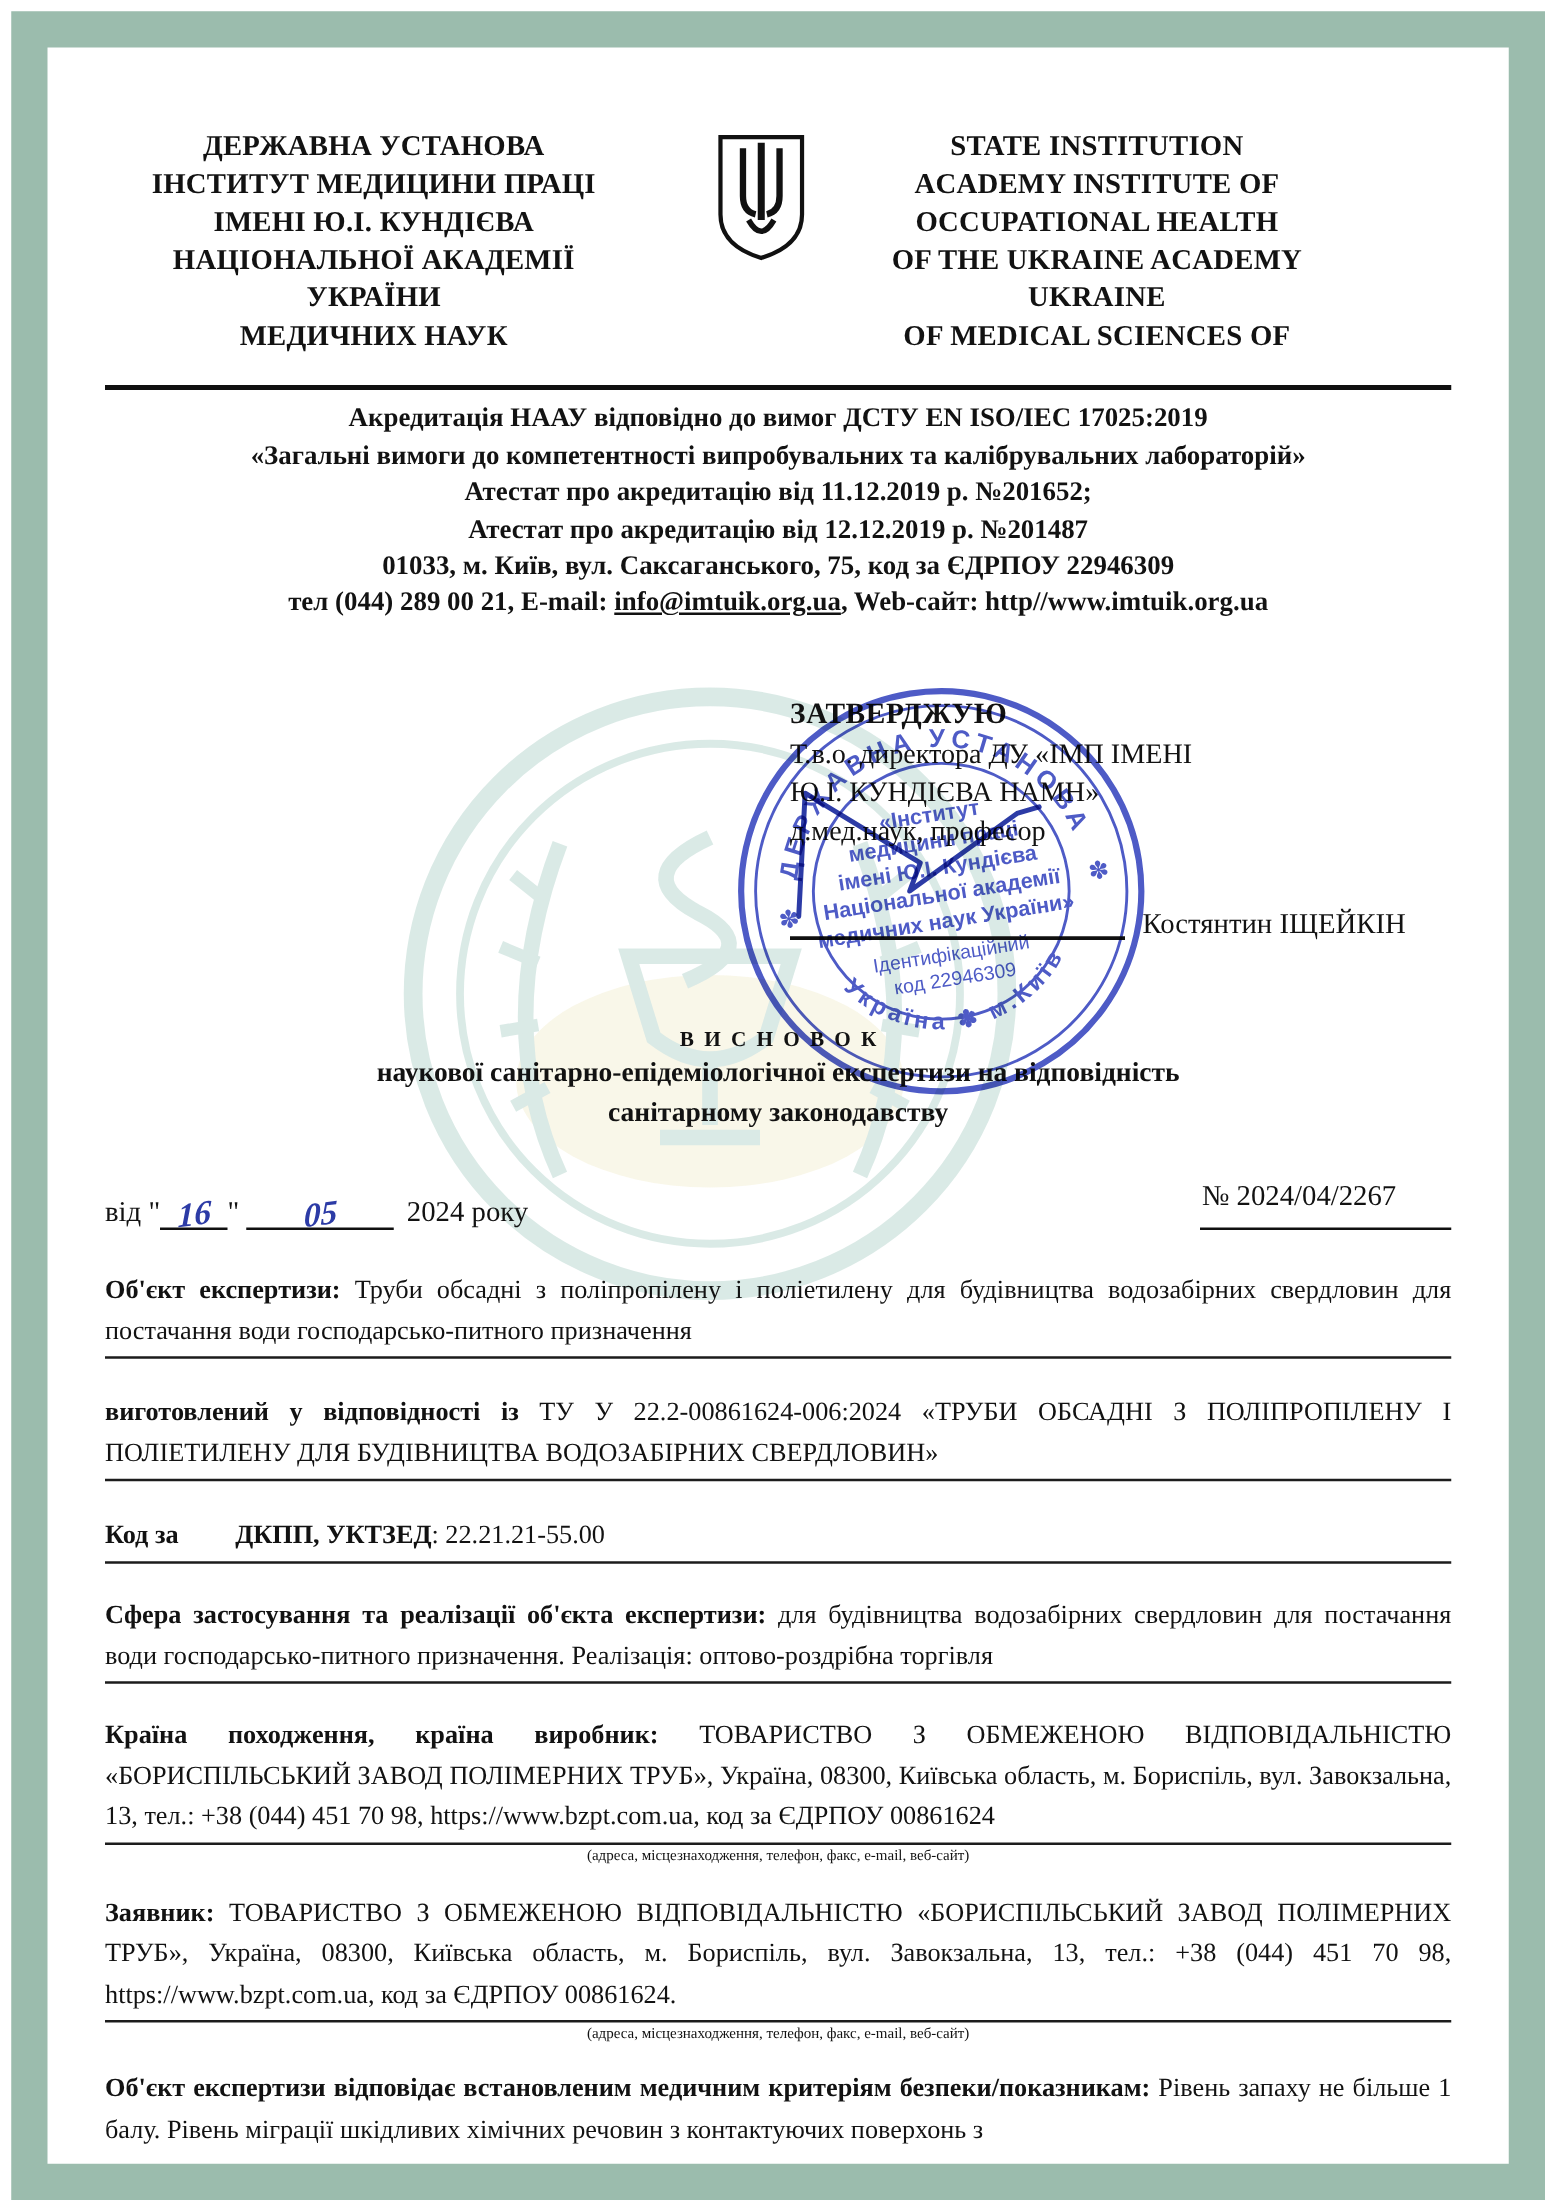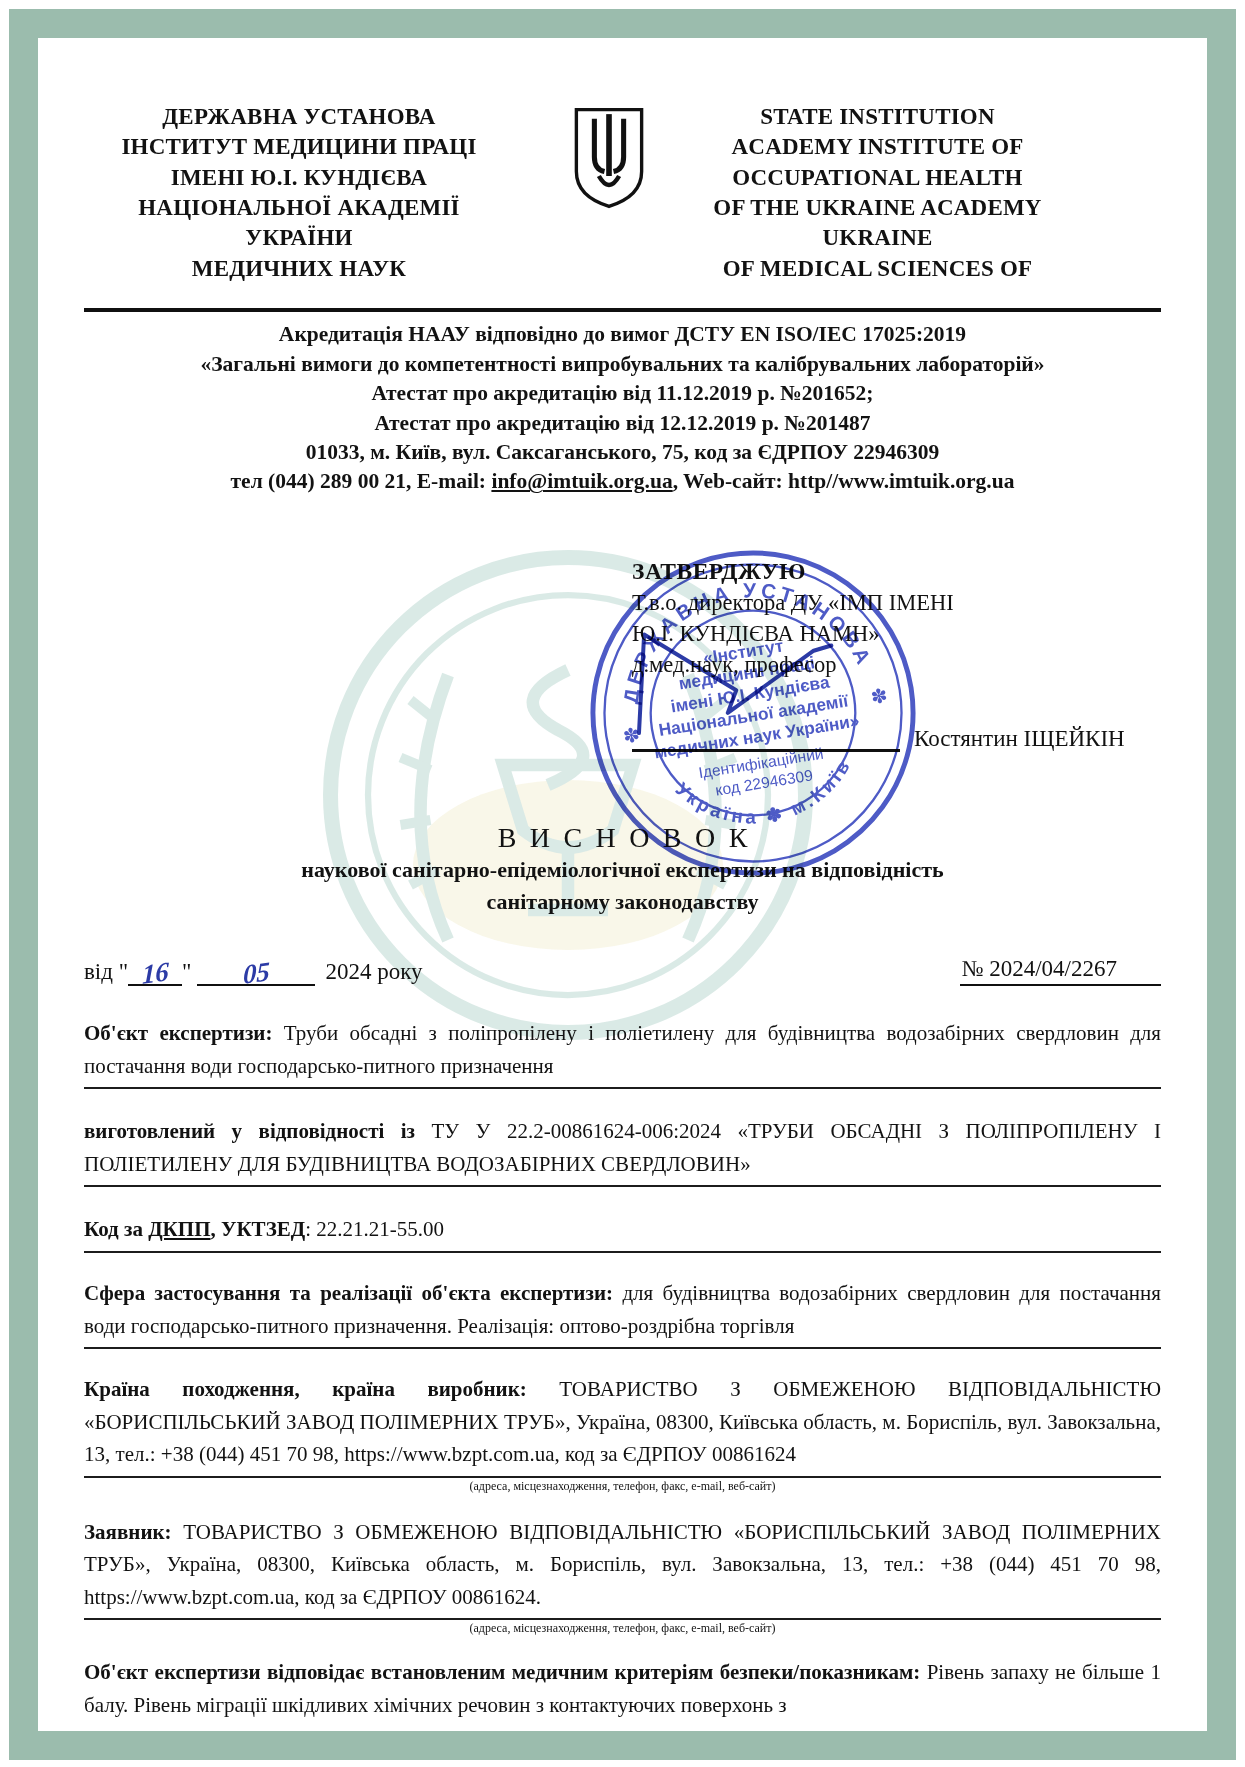--- a/index.html
+++ b/index.html
@@ -32,35 +32,35 @@
   .sign-row{margin-left:548px;margin-top:46px;display:flex;align-items:flex-end;position:relative;z-index:2;}
   .sign-line{width:268px;border-bottom:3px solid #101010;height:20px;}
   .signer{margin-left:14px;font-size:23px;font-family:Liberation Serif, serif;}
 
   .stamp{position:absolute;left:588px;top:548px;width:330px;height:330px;z-index:4;
     transform:rotate(-9deg);opacity:.9;mix-blend-mode:multiply;}
   .squiggle{position:absolute;left:618px;top:606px;width:300px;height:160px;z-index:5;
     transform:rotate(-4deg);mix-blend-mode:multiply;}
 
   .title-block{text-align:center;margin-top:70px;position:relative;z-index:2;}
-  .title-main{font-weight:normal;font-size:28px;letter-spacing:.48em;margin-right:-.48em;}
+  .title-main{font-weight:bold;font-size:17px;letter-spacing:.48em;margin-right:-.48em;}
   .title-sub{font-weight:bold;font-size:22px;line-height:1.45;}
 
   .meta-row{display:flex;justify-content:space-between;align-items:flex-end;margin-top:38px;font-size:23px;position:relative;z-index:2;}
   .blank{display:inline-block;border-bottom:2px solid #101010;text-align:center;line-height:1;vertical-align:baseline;}
   .blank.day{width:54px;}
   .blank.month{width:118px;margin-left:6px;margin-right:10px;}
   .hand{color:var(--ink-blue,#2c3ba6);font-style:italic;font-size:27px;display:inline-block;
     transform:rotate(-7deg) skewX(-8deg);position:relative;top:3px;font-weight:bold;}
-  .doc-number{border-bottom:2px solid #101010;padding:0 44px 2px 2px;}
+  .doc-number{border-bottom:2px solid #101010;padding:0 44px 12px 2px;}
 
   .sec{font-size:21px;line-height:1.55;text-align:justify;position:relative;z-index:2;}
   .sec .para{margin:0;}
   .sec .lbl{font-weight:bold;}
-  .sec .u{text-decoration:underline;}
+  .sec .u{margin-left:40px;}
   .sec-rule{border-top:2.5px solid #1c1c1c;margin-top:5px;}
   .rule-caption{text-align:center;font-size:12px;line-height:1.25;margin-top:1px;}
   .mt1{margin-top:31px;} .mt2{margin-top:26px;} .mt3{margin-top:26px;}
   .mt4{margin-top:24px;} .mt5{margin-top:24px;} .mt6{margin-top:22px;} .mt7{margin-top:20px;}
 
   .stamp text{font-family:"Liberation Sans",sans-serif;fill:var(--stamp-blue,#3a49c0);}
 </style>
 </head>
 <body>
 

